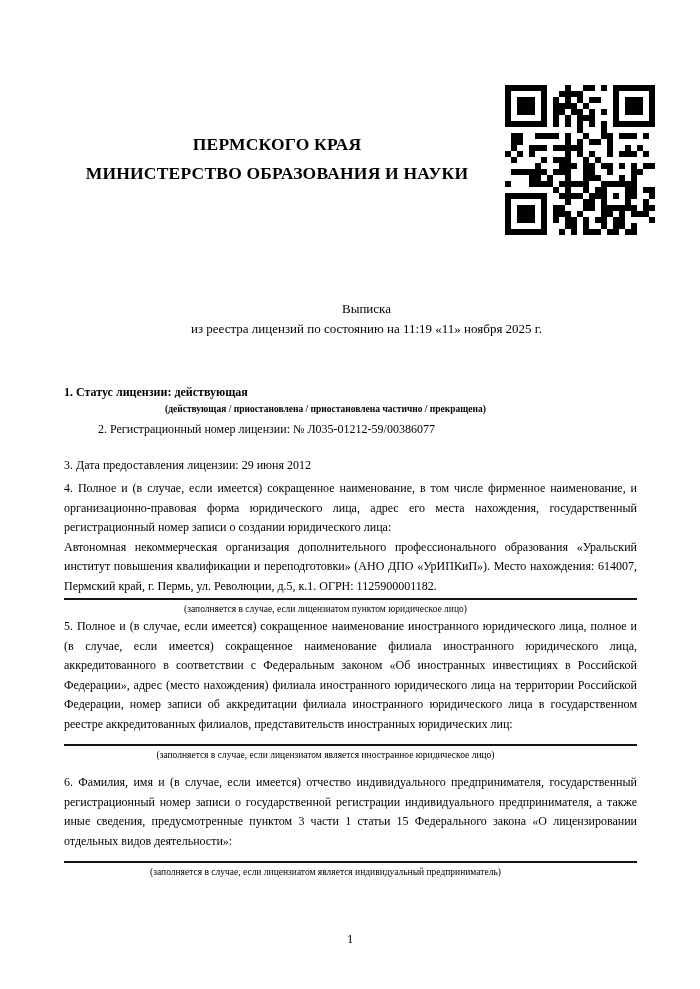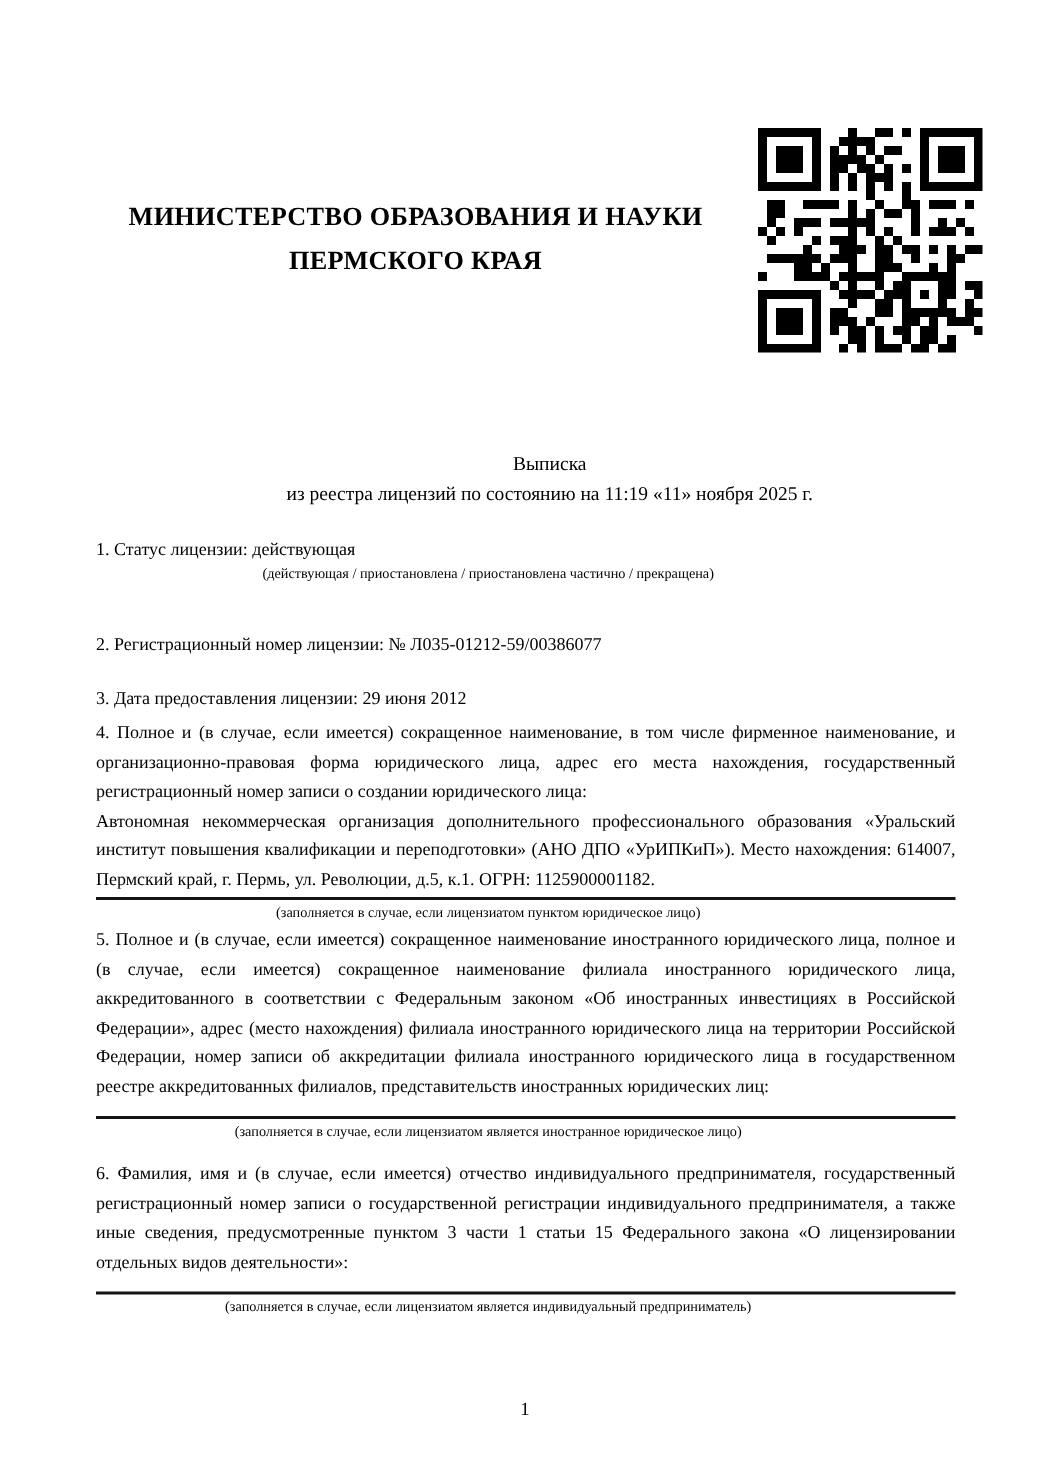--- a/index.html
+++ b/index.html
@@ -64,44 +64,44 @@
     text-align: center;
     transform: translateX(-25px);
   }
   .rule {
     border-top: 2px solid #141414;
     height: 0;
     margin-top: 2px;
   }
   .caption-after-rule { margin-top: 3px; }
   .blank-gap { height: 8px; }
-  #item-1 { top: 357px; }
-  #item-2 { top: 420px; }
+  #item-1 { top: 383px; font-weight: bold; }
+  #item-2 { top: 420px; margin-left: 34px; }
   #item-3 { top: 456px; }
   #item-4 { top: 479px; }
   #item-5 { top: 617px; }
   #item-6 { top: 773px; }
   #item-7 { top: 896px; }
   .page-number {
     position: absolute;
     left: 0;
     right: 0;
     bottom: 42px;
     text-align: center;
     font-size: 12.5px;
   }
 </style>
 </head>
 <body>
 
 <div class="page">
 
   <div class="header">
+    <div class="ministry-line">ПЕРМСКОГО КРАЯ</div>
     <div class="ministry-line">МИНИСТЕРСТВО ОБРАЗОВАНИЯ И НАУКИ</div>
-    <div class="ministry-line">ПЕРМСКОГО КРАЯ</div>
   </div>
 
   <div class="qr-box">
     <svg id="qr-svg" width="150" height="150" viewBox="0 0 25 25" shape-rendering="crispEdges">
         <rect x="0" y="0" width="1" height="1" fill="#000000"></rect>
         <rect x="1" y="0" width="1" height="1" fill="#000000"></rect>
         <rect x="2" y="0" width="1" height="1" fill="#000000"></rect>
         <rect x="3" y="0" width="1" height="1" fill="#000000"></rect>
         <rect x="4" y="0" width="1" height="1" fill="#000000"></rect>
         <rect x="5" y="0" width="1" height="1" fill="#000000"></rect>

